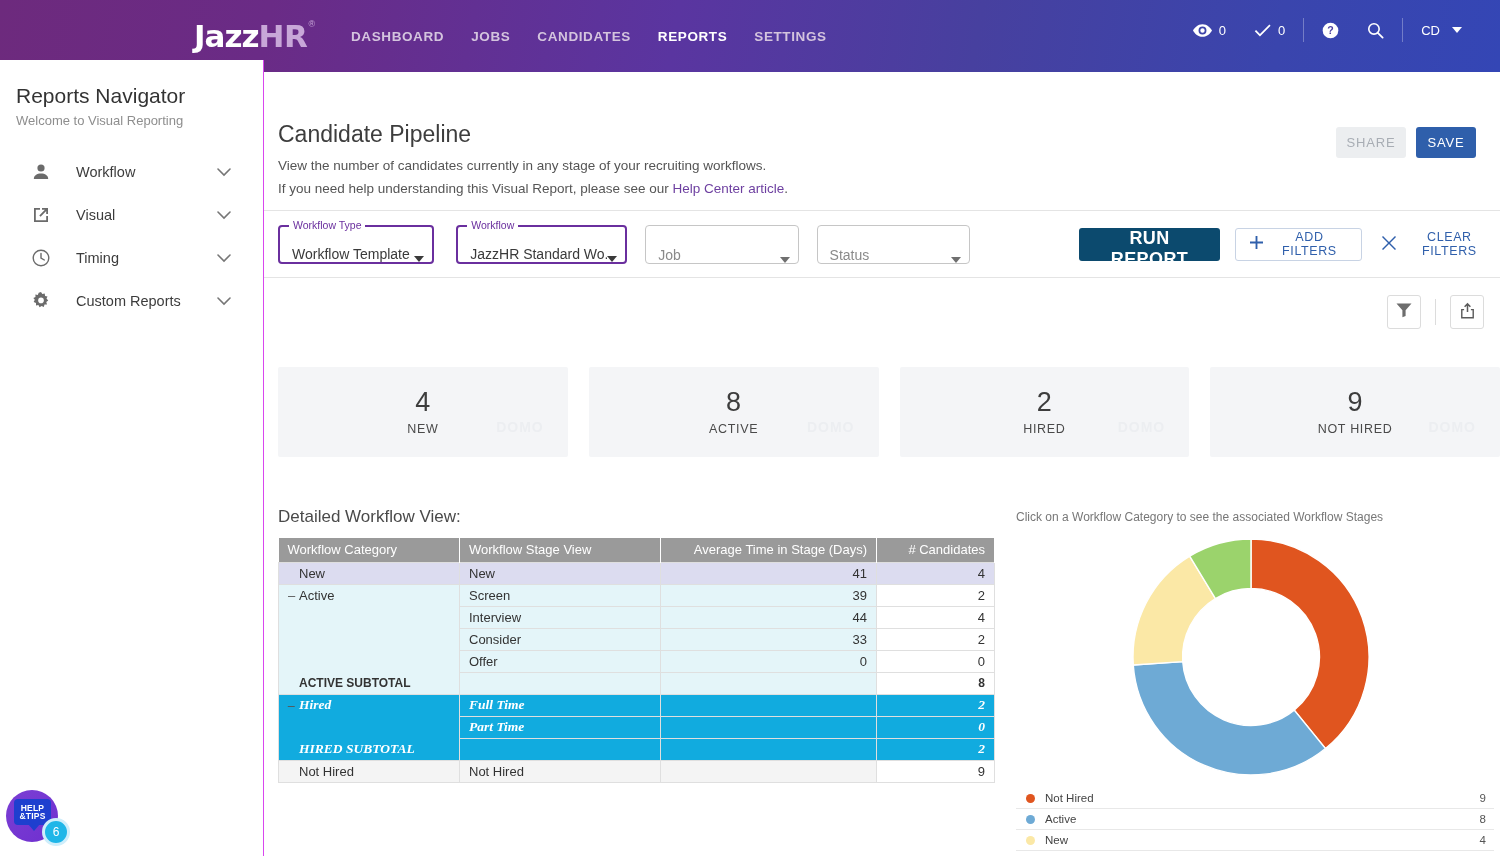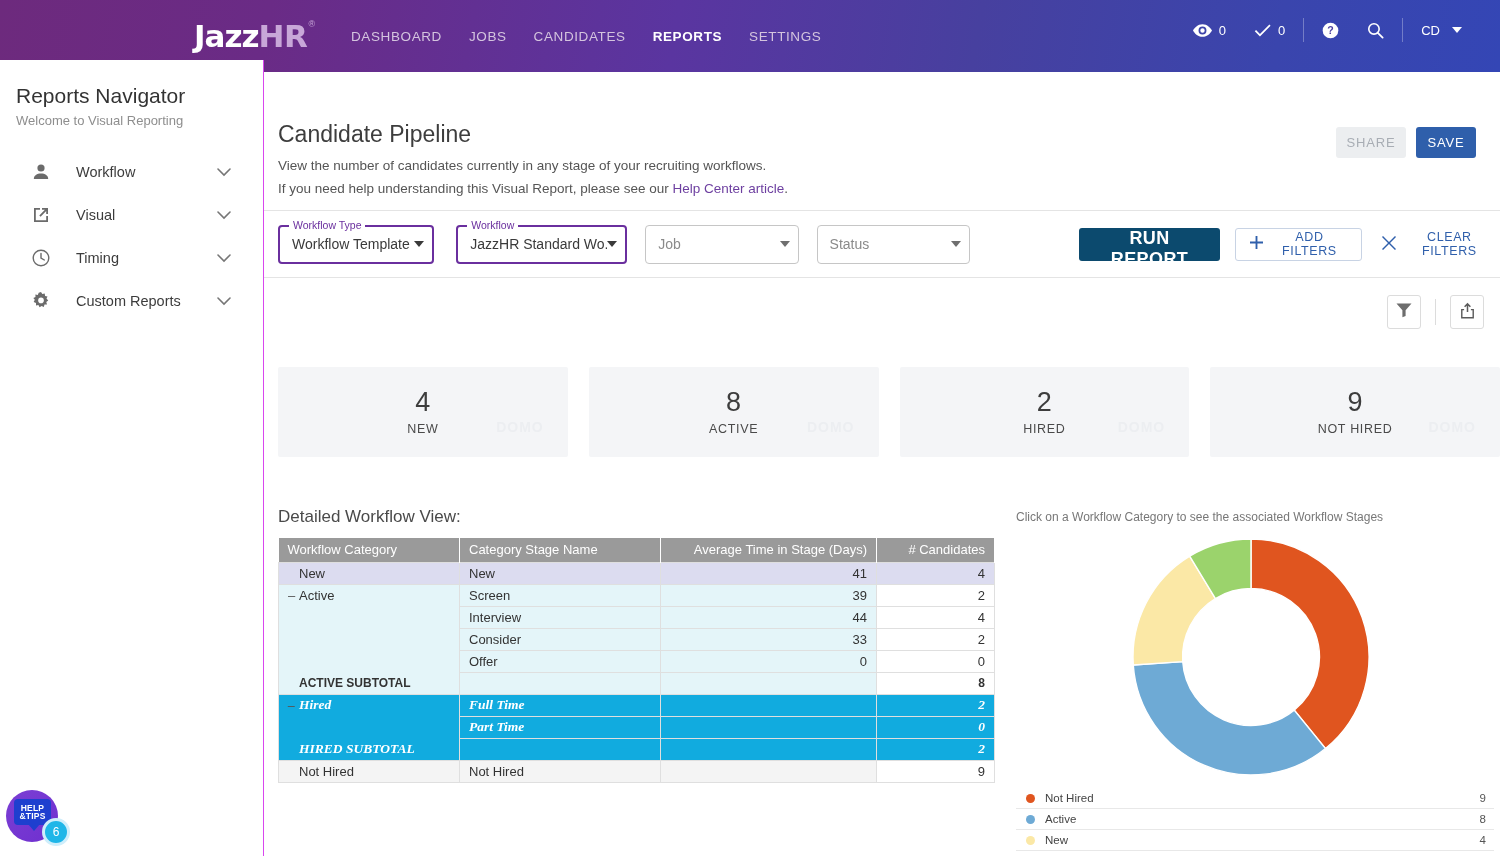--- a/index.html
+++ b/index.html
@@ -25,21 +25,21 @@
     font-size:31px; font-weight:bold; color:#ffffff; letter-spacing:-1px; line-height:1;
   }
   .brand-hr{
     font-family:"DejaVu Sans", sans-serif;
     font-size:31px; font-weight:bold; color:#c8a7d8; letter-spacing:-0.5px; line-height:1;
   }
   .brand-tm{ color:#c8a7d8; font-size:9px; line-height:1; margin-left:1px; align-self:flex-start; margin-top:14px;}
   .navlinks{ display:flex; align-items:center; margin-left:36px; gap:27px; }
   .navlink{
     font-size:13.5px; letter-spacing:0.6px; color:#d4c4de; text-decoration:none; cursor:pointer;
-    font-weight:normal;
+    font-weight:bold;
   }
   .navlink.active{ color:#ffffff; font-weight:bold; }
   .nav-right{ position:absolute; right:24px; top:0; height:60px; display:flex; align-items:center; gap:0px;}
   .nr-item{ display:flex; align-items:center; gap:7px; color:#fff; font-size:13px; padding:0 14px; cursor:pointer;}
   .nr-sep{ width:1px; height:24px; background:rgba(255,255,255,0.3); margin:0 4px;}
   .nr-icon{ display:inline-flex; align-items:center; }
   .caret-down{
     width:0;height:0;border-left:5px solid transparent;border-right:5px solid transparent;
     border-top:6px solid #fff; margin-left:5px;
   }
@@ -76,21 +76,21 @@
   }
 
   
   .filterbar{
     position:absolute; left:0; top:113px; width:1236px; height:68px;
     border-top:1px solid #e4e4e4; border-bottom:1px solid #e4e4e4;
     display:flex; align-items:center;
   }
   .fsel{
     position:relative; height:39px; border:1px solid #c6c6c6; border-radius:4px;
-    display:flex; align-items:center; padding:0 8px 0 12px; background:#fff; cursor:pointer;
+    display:flex; align-items:flex-end; padding:0 8px 0 12px; background:#fff; cursor:pointer;
     font-size:14px; color:#3a3a3a;
   }
   .fsel.active{ border:2px solid #6a2f9e; }
   .fsel .flabel{
     position:absolute; top:-8px; left:9px; background:#fff; padding:0 4px;
     font-size:10.5px; color:#6a2f9e;
   }
   .fsel .fval{ white-space:nowrap; overflow:hidden;}
   .fsel.ph .fval{ color:#8a8a8a;}
   .fcaret{
@@ -427,21 +427,21 @@
     <table class="dw">
       <colgroup>
           <col class="c-cat">
           <col class="c-stage">
           <col class="c-time">
           <col class="c-cand">
         </colgroup>
       <thead>
         <tr>
           <th>Workflow Category</th>
-          <th>Category Stage Name</th>
+          <th>Workflow Stage View</th>
           <th class="num">Average Time in Stage (Days)</th>
           <th class="num"># Candidates</th>
         </tr>
       </thead>
       <tbody>
           <tr class="r-new">
             <td class="plain">
               <span class="hcell">
                 <span class="minus">&nbsp;</span>
                 <span>New</span>

